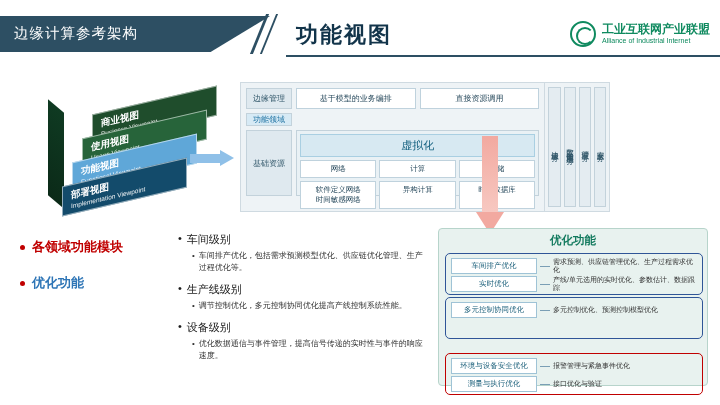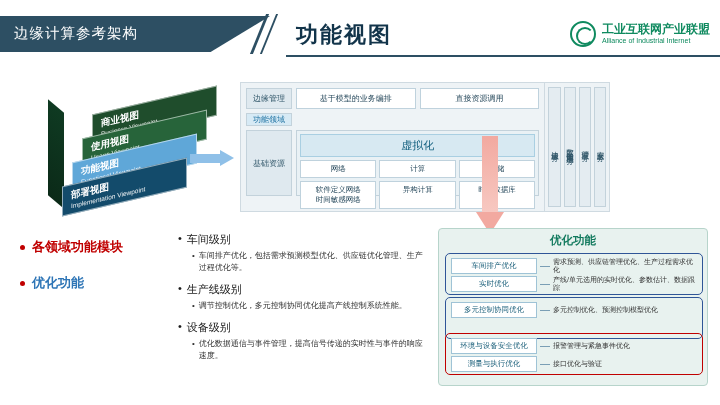--- a/index.html
+++ b/index.html
@@ -172,21 +172,21 @@
   .opt-title {
     text-align: center; font-size: 11.5px; color: #127a5e; font-weight: bold;
     padding: 4px 0 3px 0;
   }
   .opt-group {
     position: absolute; left: 6px; width: 258px; border-radius: 5px;
     padding: 4px 5px;
   }
   .opt-group.g1 { top: 24px; height: 42px; border: 1.2px solid #2f5597; }
   .opt-group.g2 { top: 68px; height: 42px; border: 1.2px solid #2f5597; }
-  .opt-group.g3 { top: 104px; height: 42px; border: 1.2px solid #c00000; }
+  .opt-group.g3 { top: 124px; height: 42px; border: 1.2px solid #c00000; }
   .opt-row { display: flex; align-items: center; height: 16px; margin-bottom: 2px; }
   .opt-key {
     width: 86px; background: #ffffff; border: 1px solid #9fc3d6;
     font-size: 7.5px; color: #1a5f7a; text-align: center; line-height: 14px;
     height: 16px;
   }
   .opt-dash { width: 10px; height: 1px; background: #7a9fb5; margin: 0 3px; }
   .opt-val { flex: 1; font-size: 7px; color: #333; line-height: 8.5px; }
 </style>
 </head>

